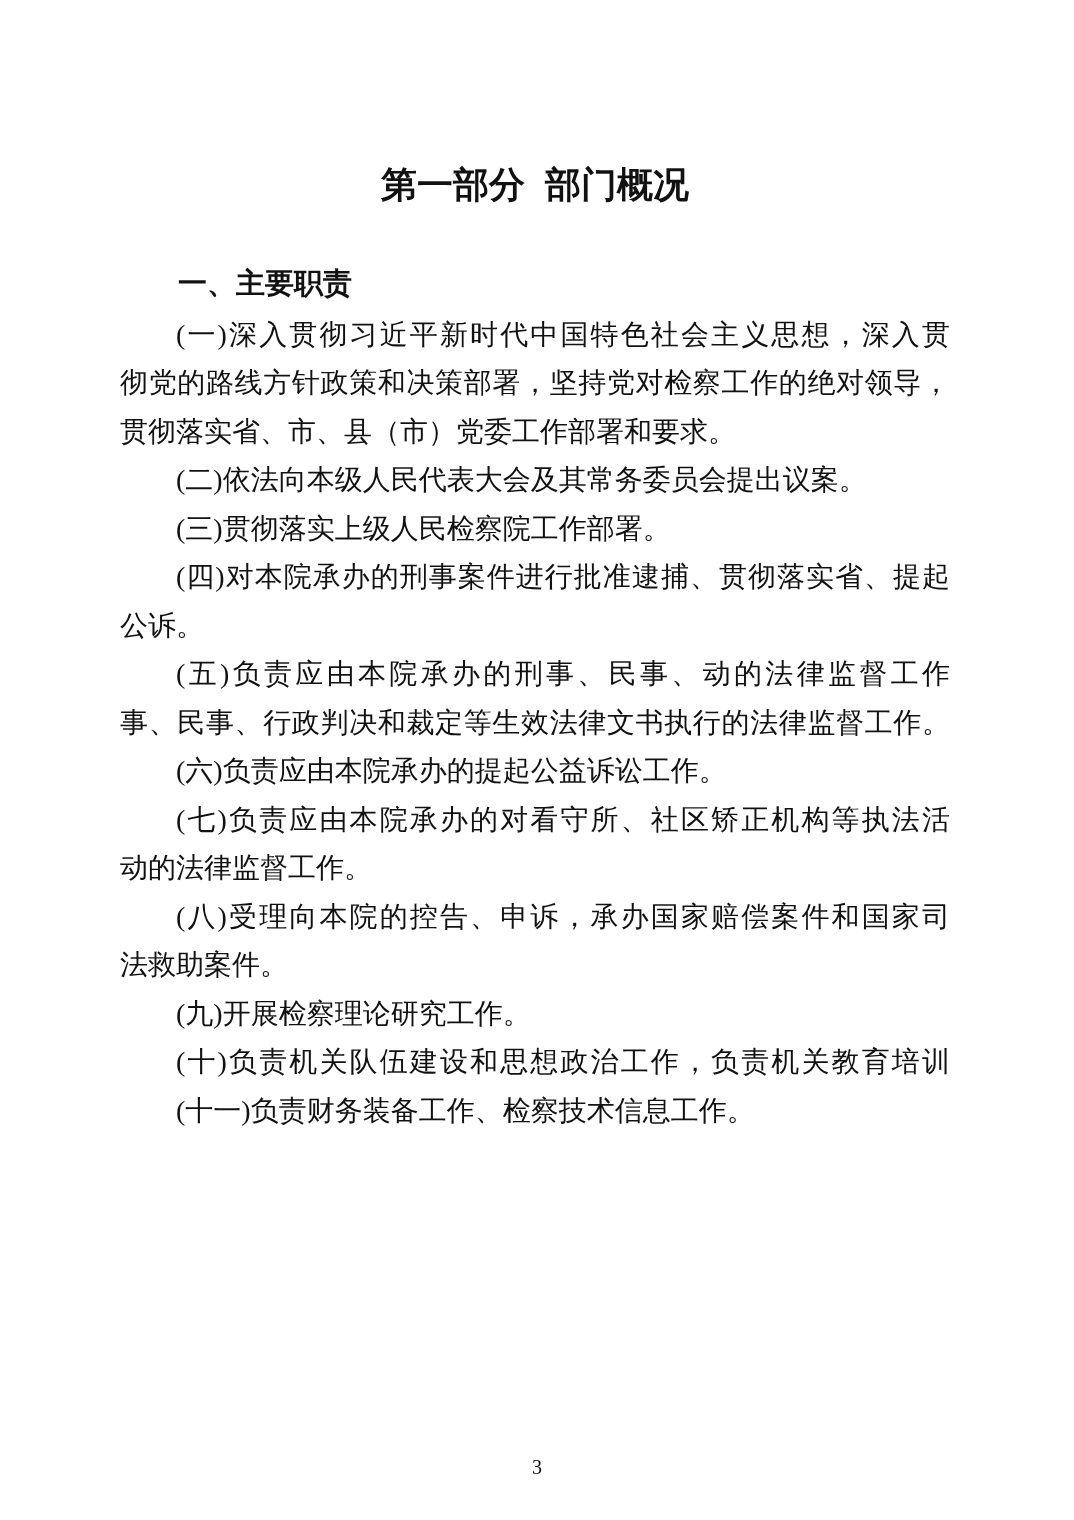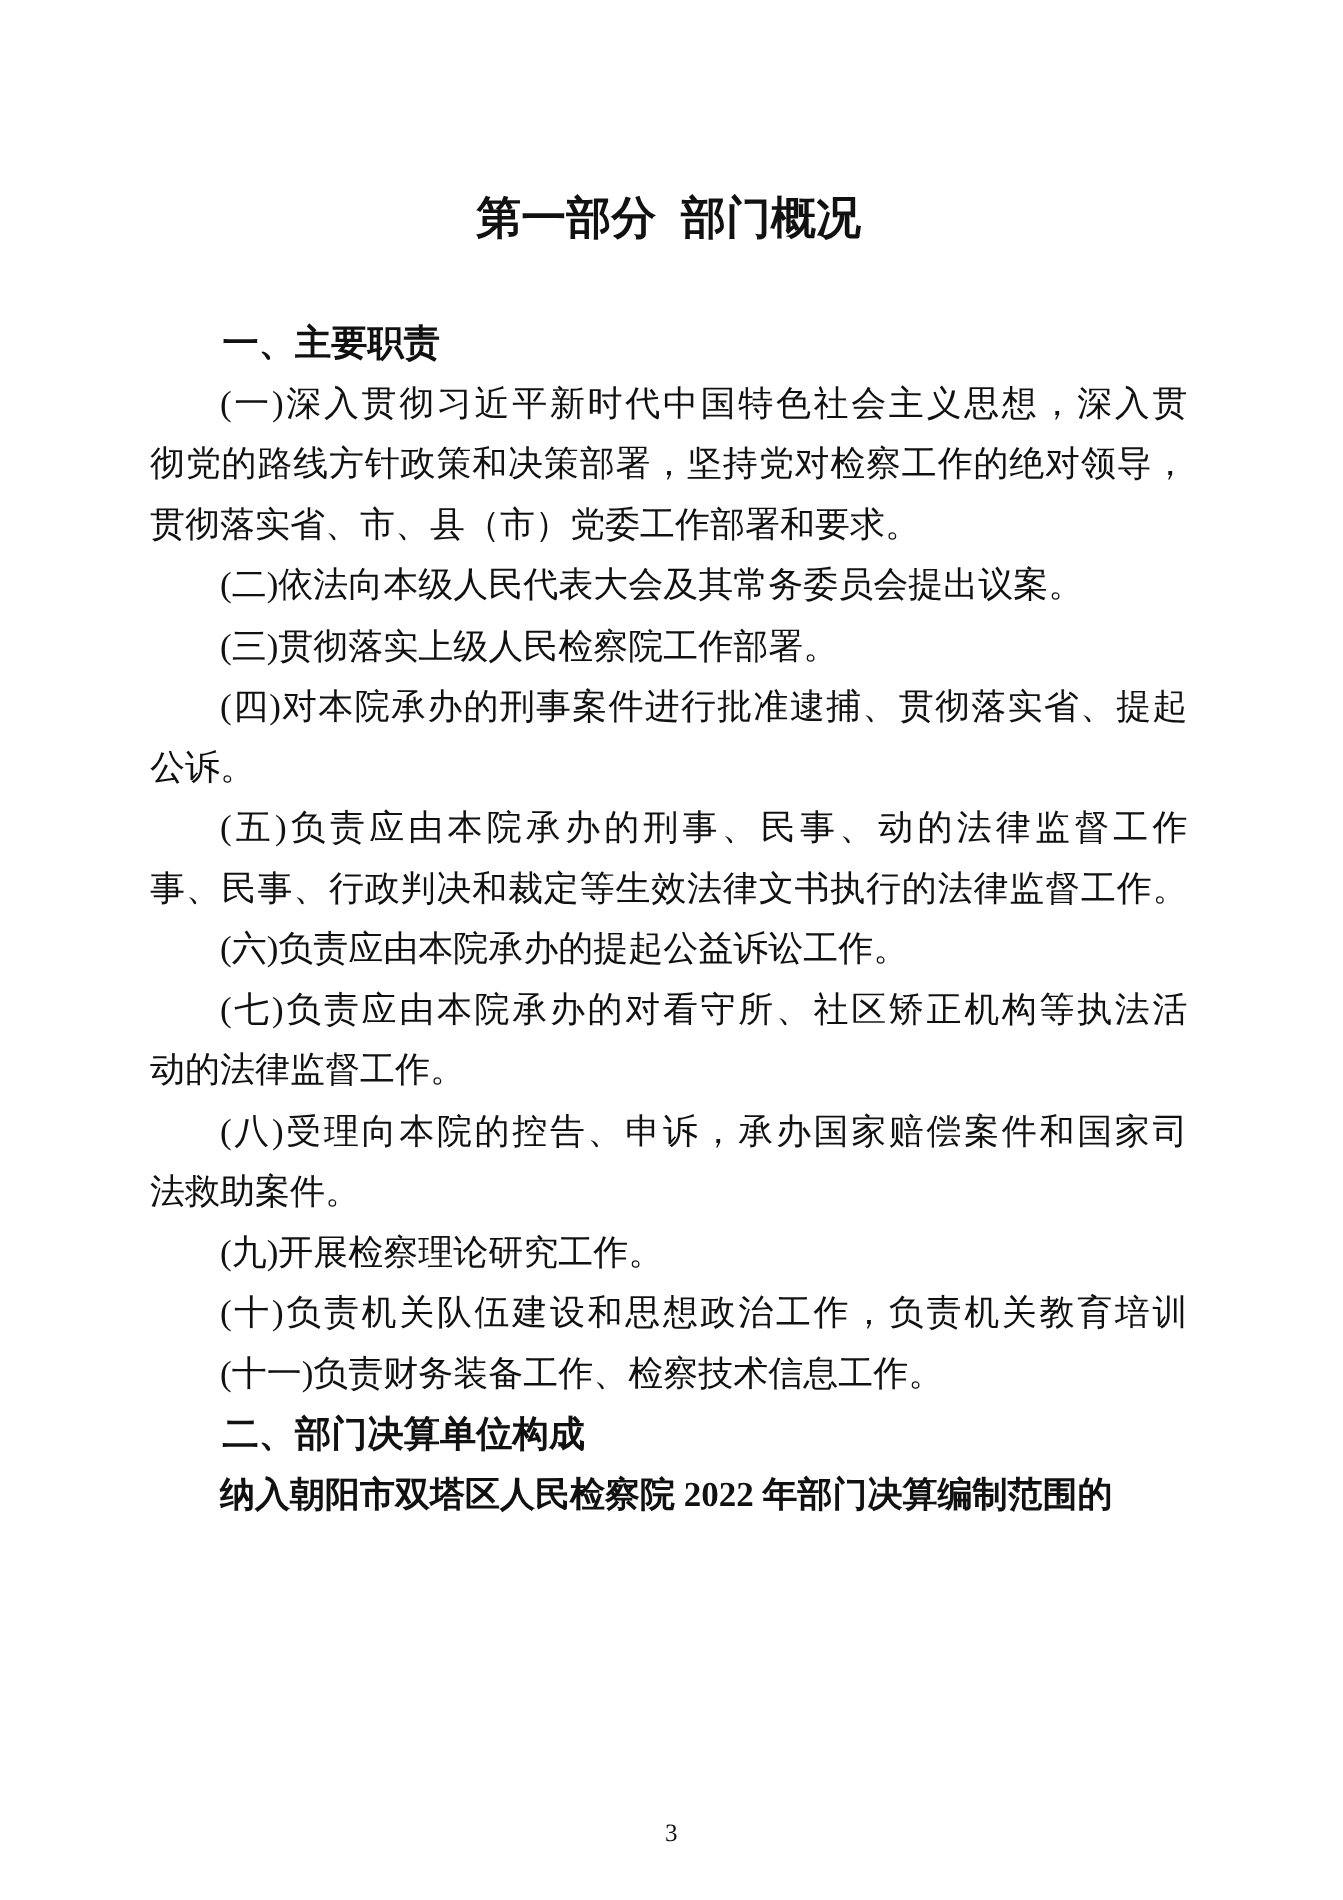--- a/index.html
+++ b/index.html
@@ -9,35 +9,35 @@
     height: 1520px;
     margin: 0 auto;
     background: #ffffff;
     overflow: hidden;
     font-family: "Liberation Serif", "DejaVu Serif", serif;
     color: #111111;
   }
   .content {
     position: absolute;
     left: 120px;
-    top: 152px;
+    top: 163px;
     width: 830px;
   }
   .doc-title {
     margin: 0 0 55px 0;
     font-size: 36px;
     line-height: 44px;
     font-weight: bold;
     text-align: center;
     word-spacing: 0.3em;
     font-family: "Liberation Serif", "DejaVu Serif", serif;
   }
   .heading {
     margin: 0;
-    font-family: Liberation Sans, sans-serif;
+    font-family: Liberation Mono, monospace;
     font-weight: bold;
     font-size: 29px;
     line-height: 48.5px;
     height: 48.5px;
     text-indent: 2em;
   }
   .paragraph { margin: 0; }
   .line {
     font-size: 28px;
     line-height: 48.5px;
@@ -116,24 +116,17 @@
       <div class="paragraph">
         <div class="line indent full">(十)负责机关队伍建设和思想政治工作，负责机关教育培训</div>
       </div>
 
       <div class="paragraph">
         <div class="line indent">(十一)负责财务装备工作、检察技术信息工作。</div>
       </div>
 
     </section>
 
-    <section>
-      <h2 class="heading">二、部门决算单位构成</h2>
-
-      <div class="paragraph">
-        <div class="line indent bold-serif">纳入朝阳市双塔区人民检察院 2022 年部门决算编制范围的</div>
-      </div>
-    </section>
 
   </div>
 
   <div class="page-number">3</div>
 </div>
 
 </body></html>

